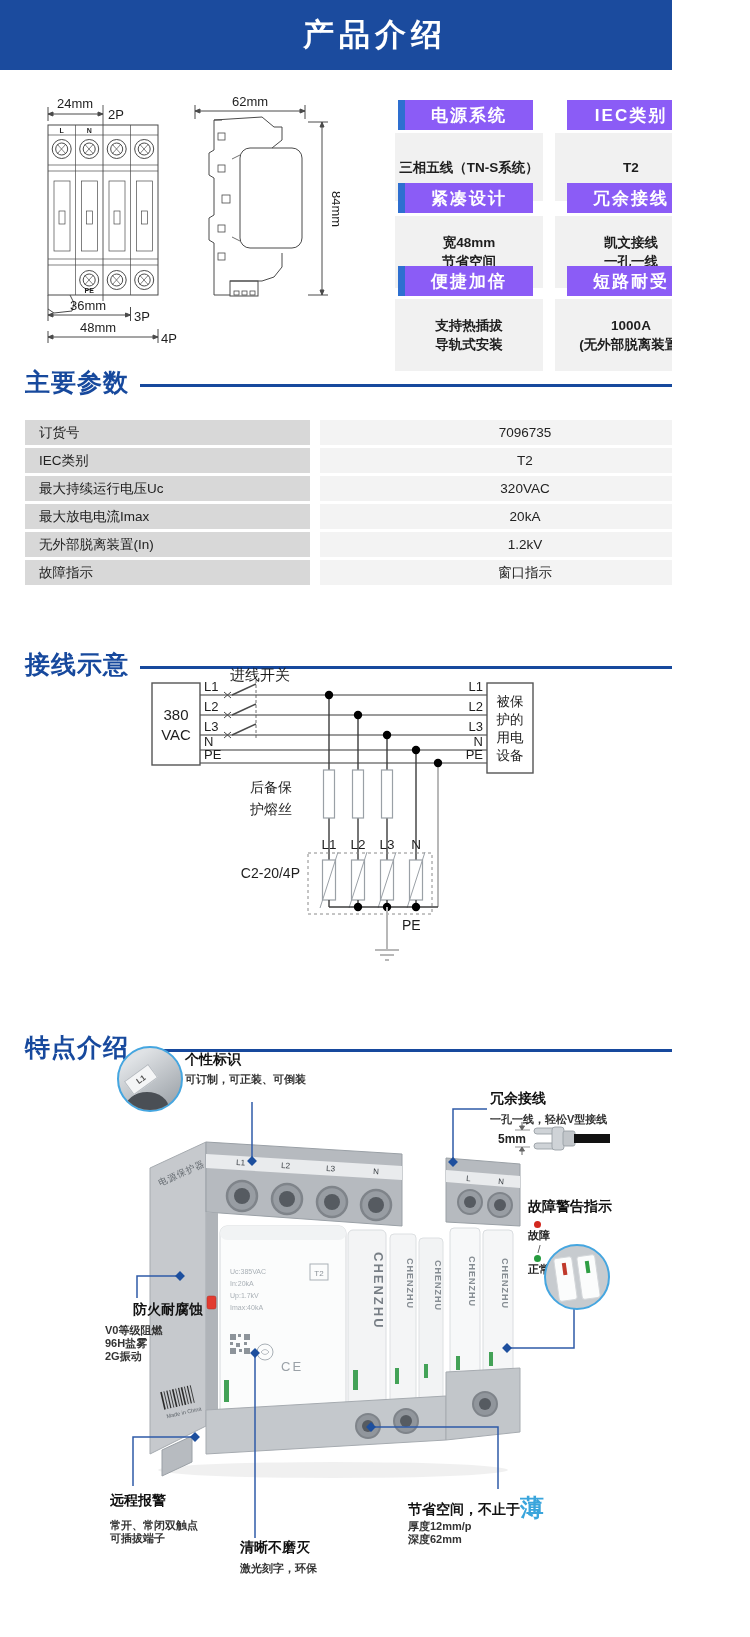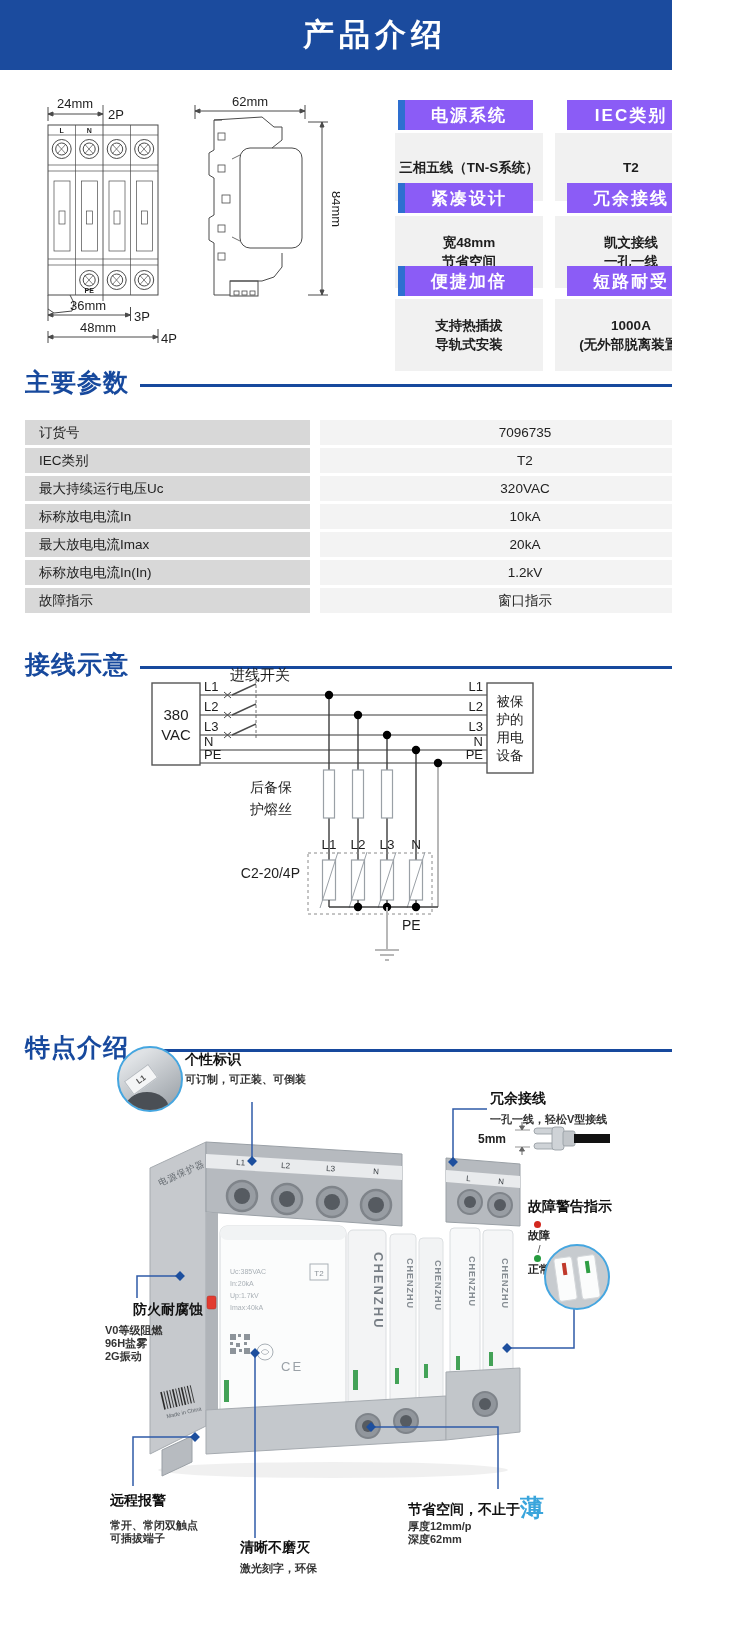--- a/index.html
+++ b/index.html
@@ -249,31 +249,26 @@
         <div class="p-label">IEC类别</div>
         <div class="p-gap"></div>
         <div class="p-value">T2</div>
       </div>
     <div class="p-row">
         <div class="p-label">最大持续运行电压Uc</div>
         <div class="p-gap"></div>
         <div class="p-value">320VAC</div>
       </div>
     <div class="p-row">
-        <div class="p-label">标称放电电流In</div>
-        <div class="p-gap"></div>
-        <div class="p-value">10kA</div>
-      </div>
-    <div class="p-row">
         <div class="p-label">最大放电电流Imax</div>
         <div class="p-gap"></div>
         <div class="p-value">20kA</div>
       </div>
     <div class="p-row">
-        <div class="p-label">标称放电电流In(In)</div>
+        <div class="p-label">无外部脱离装置(In)</div>
         <div class="p-gap"></div>
         <div class="p-value">1.2kV</div>
       </div>
     <div class="p-row">
         <div class="p-label">故障指示</div>
         <div class="p-gap"></div>
         <div class="p-value">窗口指示</div>
       </div>
   </div>
 
@@ -521,21 +516,21 @@
 
   <div class="circle" style="left:117px;top:1046px;">
     <div class="c1-dark"></div>
     <div class="c1-tag">L1</div>
   </div>
   <div class="f-head" style="left:185px;top:1051px;">个性标识</div>
   <div class="f-sub" style="left:185px;top:1073px;">可订制，可正装、可倒装</div>
 
   <div class="f-head" style="left:490px;top:1090px;">冗余接线</div>
   <div class="f-sub" style="left:490px;top:1113px;">一孔一线，轻松V型接线</div>
-  <div class="mm5" style="left:478px;top:1132px;">5mm</div>
+  <div class="mm5" style="left:498px;top:1132px;">5mm</div>
   <svg class="fork-svg" width="104" height="34" viewBox="0 0 104 34">
     <g stroke="#666" stroke-width="1">
       <line x1="14" y1="0" x2="14" y2="7"></line>
         <path d="M14,8 l-2.5,-4 h5 z" fill="#666"></path>
       <line x1="14" y1="33" x2="14" y2="26"></line>
         <path d="M14,25 l-2.5,4 h5 z" fill="#666"></path>
       <line x1="7" y1="8" x2="22" y2="8" stroke-width="0.7"></line>
       <line x1="7" y1="25" x2="22" y2="25" stroke-width="0.7"></line>
     </g>
     <g fill="#cfd3d7" stroke="#9aa0a6" stroke-width="0.9">

